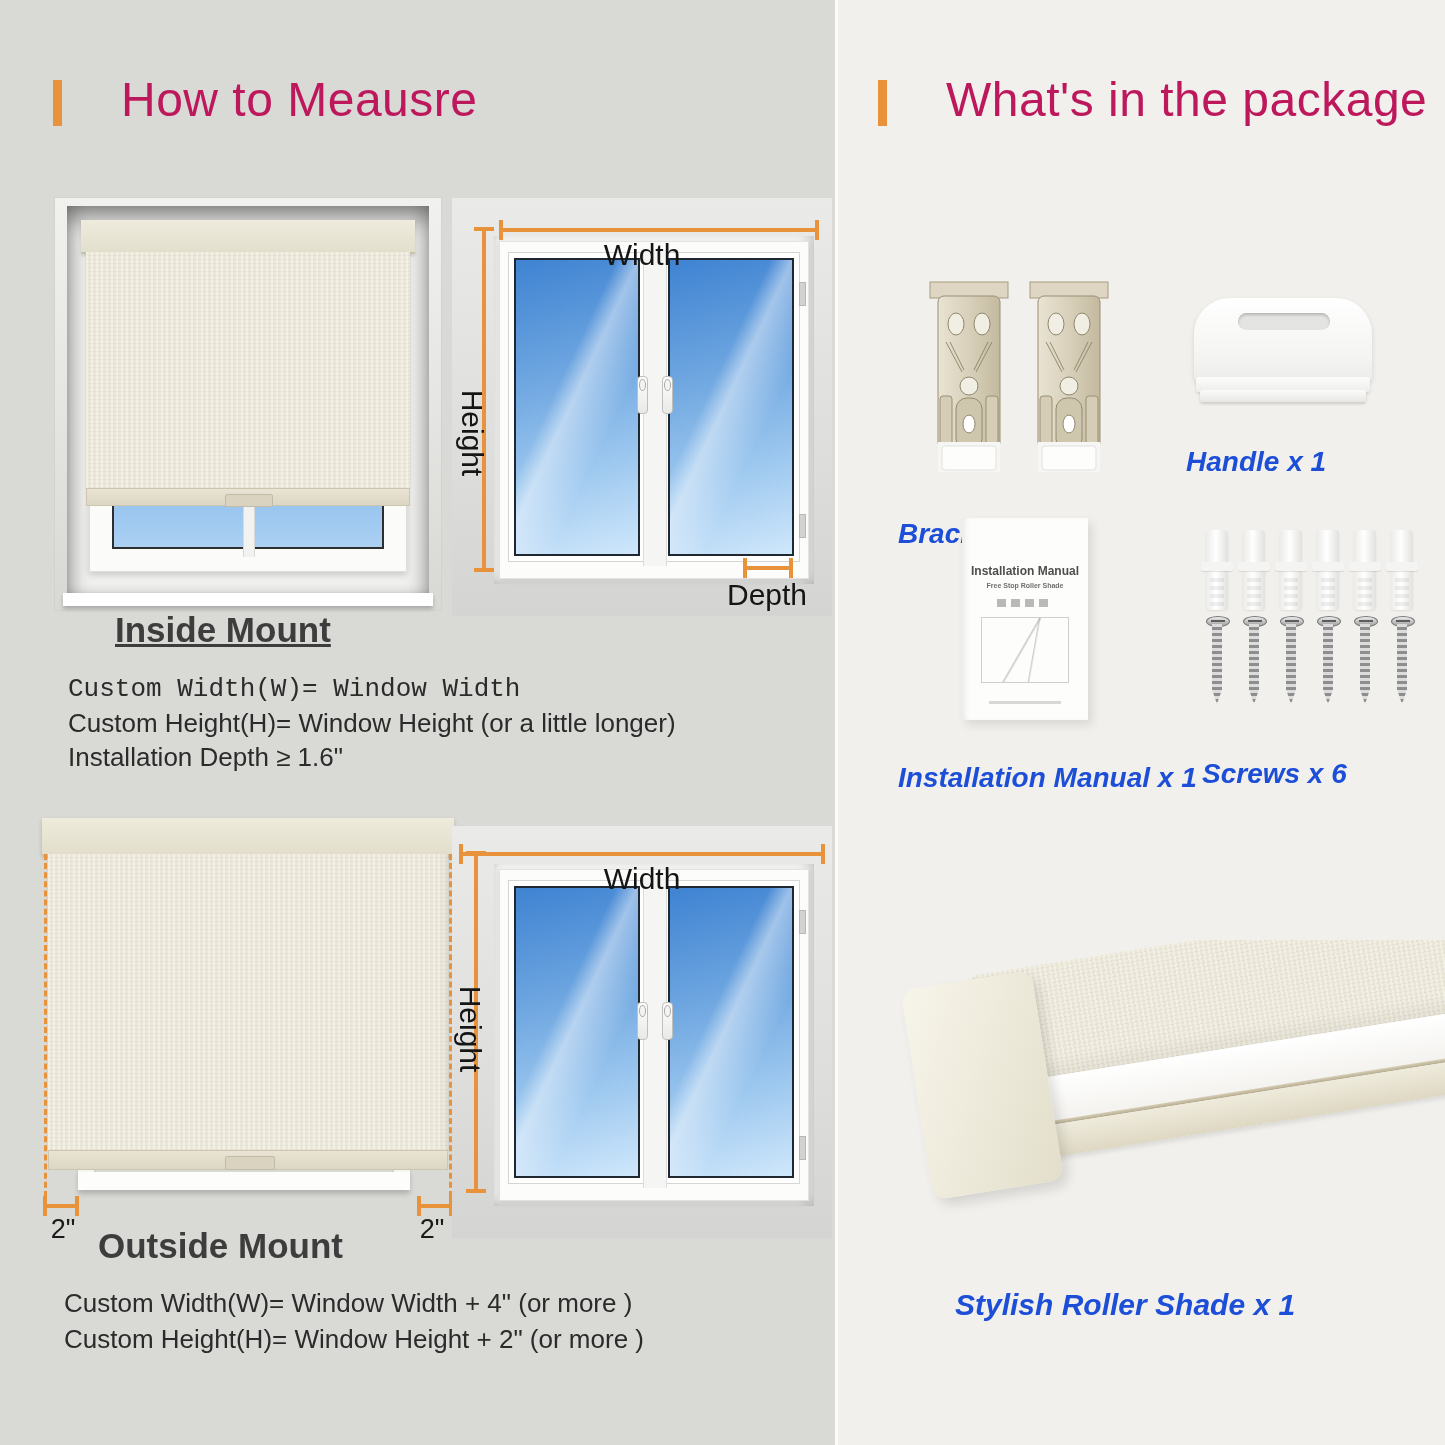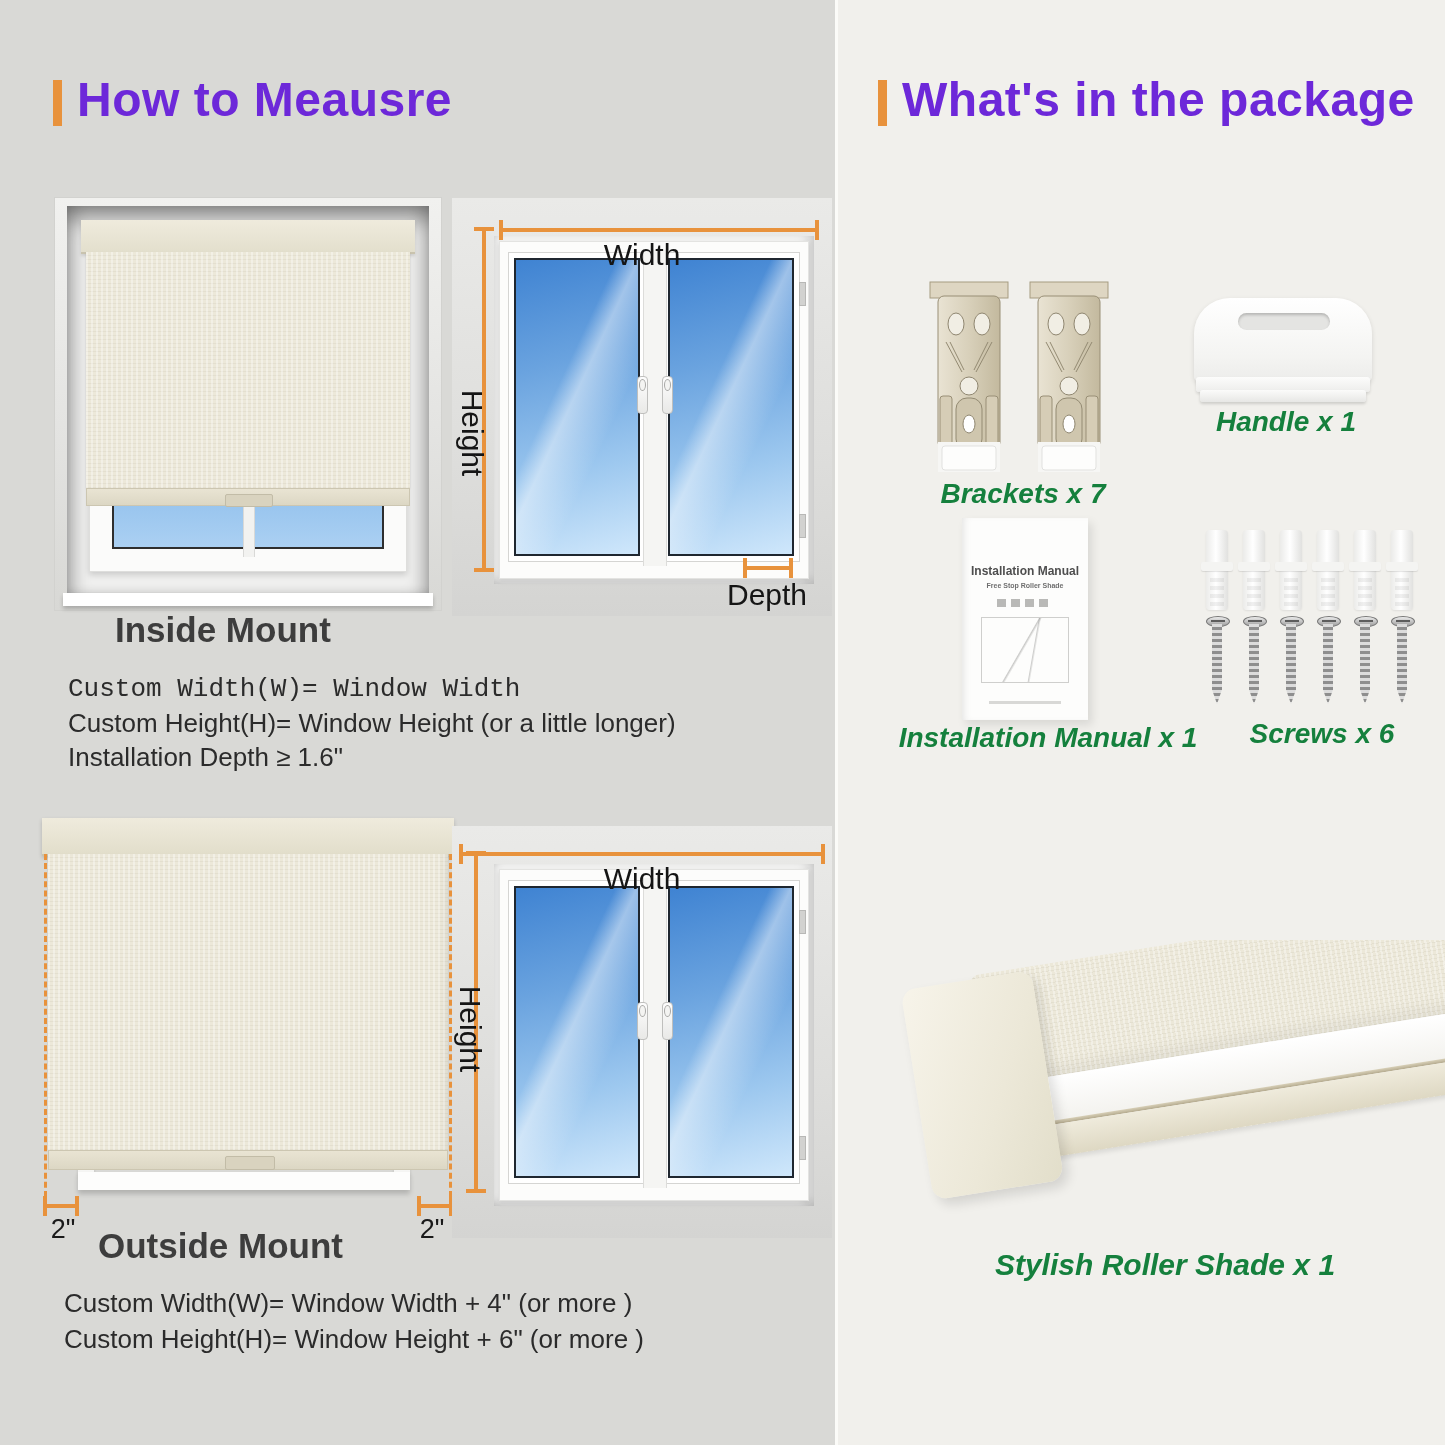--- a/index.html
+++ b/index.html
@@ -7,21 +7,21 @@
        font-family:"Liberation Sans","DejaVu Sans",sans-serif;color:#2d2d2d;background:#d9d9d6;}
   .abs{position:absolute;}
 
   
   #left-panel{left:0;top:0;width:837px;height:1445px;background:#d9d9d6;}
   #right-panel{left:837px;top:0;width:608px;height:1445px;background:#f1f0ec;}
   #panel-divider{left:835px;top:0;width:3px;height:1445px;background:#fbfbf8;}
 
   
   .title-bar{width:9px;height:46px;background:#e8923c;}
-  .section-title{font-size:48px;font-weight:bold;color:#6d28d9;letter-spacing:.5px;white-space:nowrap;}
+  .section-title{font-size:48px;font-weight:normal;color:#be185d;letter-spacing:.5px;white-space:nowrap;margin-left:44px;}
 
   
   #inside-photo{left:55px;top:198px;width:386px;height:412px;
      background:linear-gradient(180deg,#f1f1ef 0%,#e4e4e2 55%,#d8d8d5 100%);box-shadow:0 0 0 1px rgba(0,0,0,.03);}
   #inside-recess{left:12px;right:12px;top:8px;bottom:14px;background:#efefee;
      box-shadow:inset 0 18px 22px -6px rgba(0,0,0,.42),inset 14px 0 18px -8px rgba(0,0,0,.22),
                 inset -14px 0 18px -8px rgba(0,0,0,.20),inset 0 -8px 10px -4px rgba(0,0,0,.10);}
   #inside-frame{left:22px;right:22px;top:20px;bottom:24px;background:#fbfbfa;border:1px solid #dededc;
      box-shadow:0 3px 6px rgba(0,0,0,.15);}
   .in-glass{bottom:22px;height:58px;border:2px solid #2e2e2e;background:linear-gradient(180deg,#92c1ed,#abd0f2);}
@@ -77,21 +77,21 @@
   #op-dash-l{left:12px;} #op-dash-r{right:14px;}
   .op-arrow{top:406px;width:34px;}
   #op-arrow-l{left:12px;} #op-arrow-r{right:14px;}
   .op-two{font-size:27px;color:#1a1a1a;}
 
   
   .mount-heading{font-size:35px;font-weight:bold;color:#3d3d3d;white-space:nowrap;}
   .body-line{font-size:26px;color:#2b2b2b;line-height:34px;white-space:nowrap;}
 
   
-  .item-label{font-size:28px;font-weight:bold;font-style:italic;color:#15803d;text-align:center;white-space:nowrap;}
+  .item-label{font-size:28px;font-weight:bold;font-style:italic;color:#1d4ed8;white-space:nowrap;margin-top:40px;}
 
   .bracket{width:86px;height:198px;}
 
   #handle{left:1194px;top:298px;width:178px;height:104px;}
   #handle-body{left:0;right:0;top:0;bottom:20px;background:linear-gradient(180deg,#ffffff 0%,#f4f4f2 70%,#ececea 100%);
      border-radius:36px 36px 6px 6px;box-shadow:0 2px 5px rgba(0,0,0,.12);}
   #handle-slot{left:44px;width:92px;top:15px;height:17px;background:#e4e4e2;border-radius:9px;box-shadow:inset 0 2px 3px rgba(0,0,0,.20);}
   #handle-base1{left:2px;right:2px;bottom:10px;height:15px;background:linear-gradient(180deg,#fcfcfb,#ededeb);border-radius:3px;box-shadow:0 2px 3px rgba(0,0,0,.12);}
   #handle-base2{left:6px;right:6px;bottom:0;height:12px;background:linear-gradient(180deg,#fbfbfa,#e7e7e5);border-radius:3px;box-shadow:0 2px 3px rgba(0,0,0,.15);}
 
@@ -171,21 +171,21 @@
     </div>
   </div>
   <div class="abs dl-h" style="left:48px;right:14px;top:30px;"></div>
   <div class="abs dim-label" style="left:0;right:0;top:40px;text-align:center;">Width</div>
   <div class="abs dl-v" style="left:30px;top:30px;bottom:45px;"></div>
   <div class="abs dim-label v-label" style="left:-50px;top:218px;">Height</div>
   <div class="abs dl-h" style="left:292px;top:368px;width:48px;"></div>
   <div class="abs dim-label" style="left:270px;top:380px;width:90px;text-align:center;">Depth</div>
 </div>
 
-<div class="abs mount-heading" style="left:115px;top:610px;">Inside Mount</div>
+<div class="abs mount-heading" style="left:115px;top:610px;text-decoration:underline;">Inside Mount</div>
 <div class="abs body-line" style="left:68px;top:672px;font-family:Liberation Mono, monospace;">Custom Width(W)= Window Width</div>
 <div class="abs body-line" style="left:68px;top:706px;">Custom Height(H)= Window Height (or a little longer)</div>
 <div class="abs body-line" style="left:68px;top:740px;">Installation Depth ≥ 1.6"</div>
 
 <div class="abs" id="outside-photo">
   <div class="abs op-post" id="op-post-l"></div>
   <div class="abs op-post" id="op-post-r"></div>
   <div class="abs" id="op-sill"></div>
   <div class="abs" id="op-cassette"></div>
   <div class="abs fabric-tex" id="op-fabric"></div>
@@ -217,21 +217,21 @@
     </div>
   </div>
   <div class="abs dl-h" style="left:8px;right:8px;top:26px;"></div>
   <div class="abs dim-label" style="left:0;right:0;top:36px;text-align:center;">Width</div>
   <div class="abs dl-v" style="left:22px;top:26px;bottom:46px;"></div>
   <div class="abs dim-label v-label" style="left:-52px;top:186px;">Height</div>
 </div>
 
 <div class="abs mount-heading" style="left:98px;top:1226px;">Outside Mount</div>
 <div class="abs body-line" style="left:64px;top:1286px;">Custom Width(W)= Window Width + 4"  (or more )</div>
-<div class="abs body-line" style="left:64px;top:1322px;">Custom Height(H)= Window Height + 6" (or more )</div>
+<div class="abs body-line" style="left:64px;top:1322px;">Custom Height(H)= Window Height + 2" (or more )</div>
 
 <div class="abs title-bar" style="left:878px;top:80px;"></div>
 <div class="abs section-title" style="left:902px;top:72px;">What's in the package</div>
 
 <svg class="abs bracket" style="left:926px;top:276px;" viewBox="0 0 86 198">
   <defs>
     <linearGradient id="metal" x1="0" y1="0" x2="1" y2="0">
       <stop offset="0" stop-color="#e9e3d3"></stop>
         <stop offset=".5" stop-color="#d8d0ba"></stop>
         <stop offset="1" stop-color="#c3b99e"></stop>

